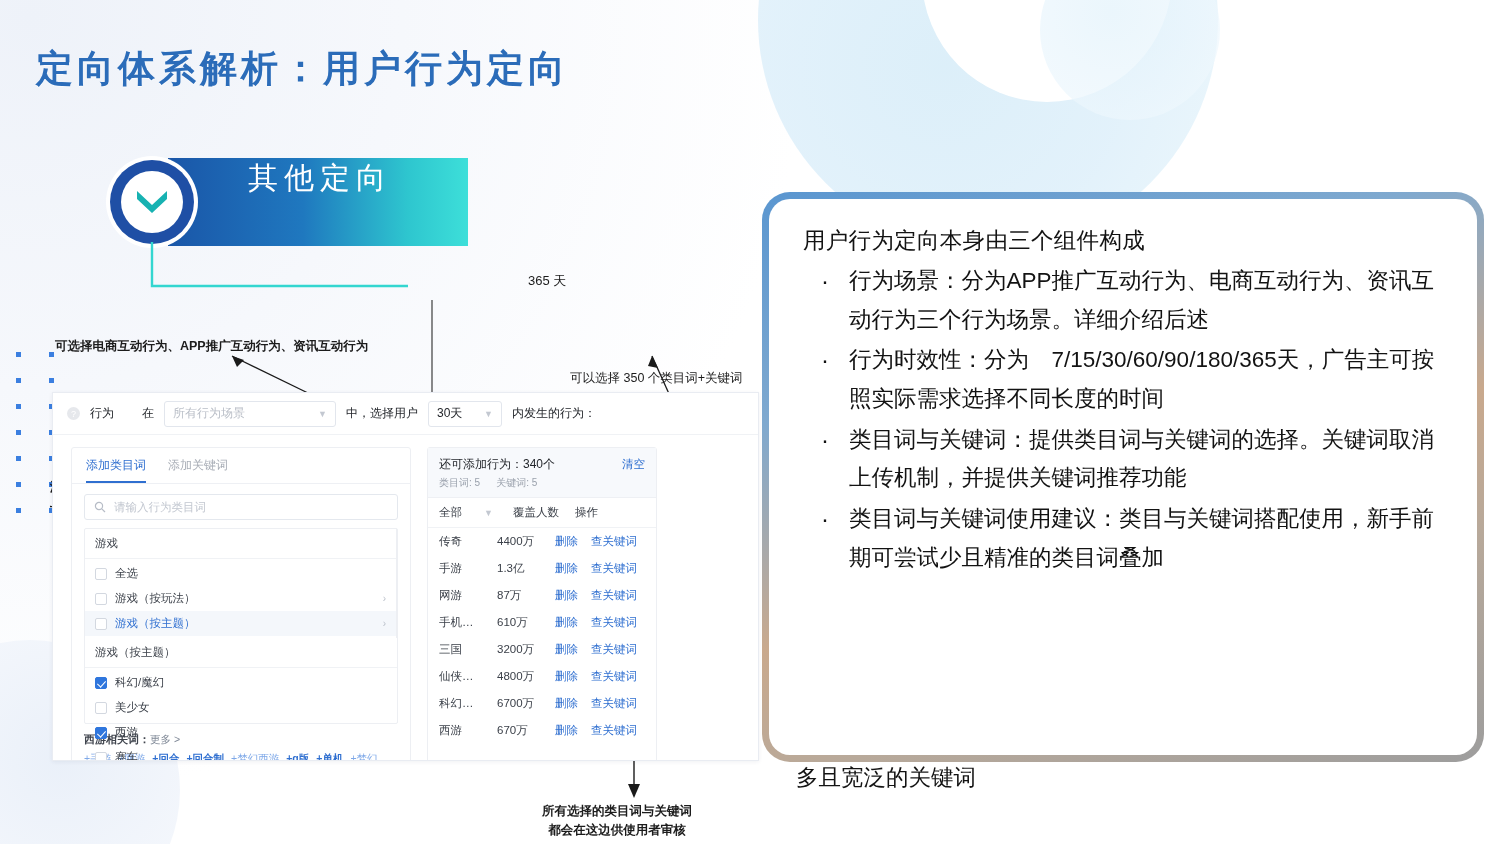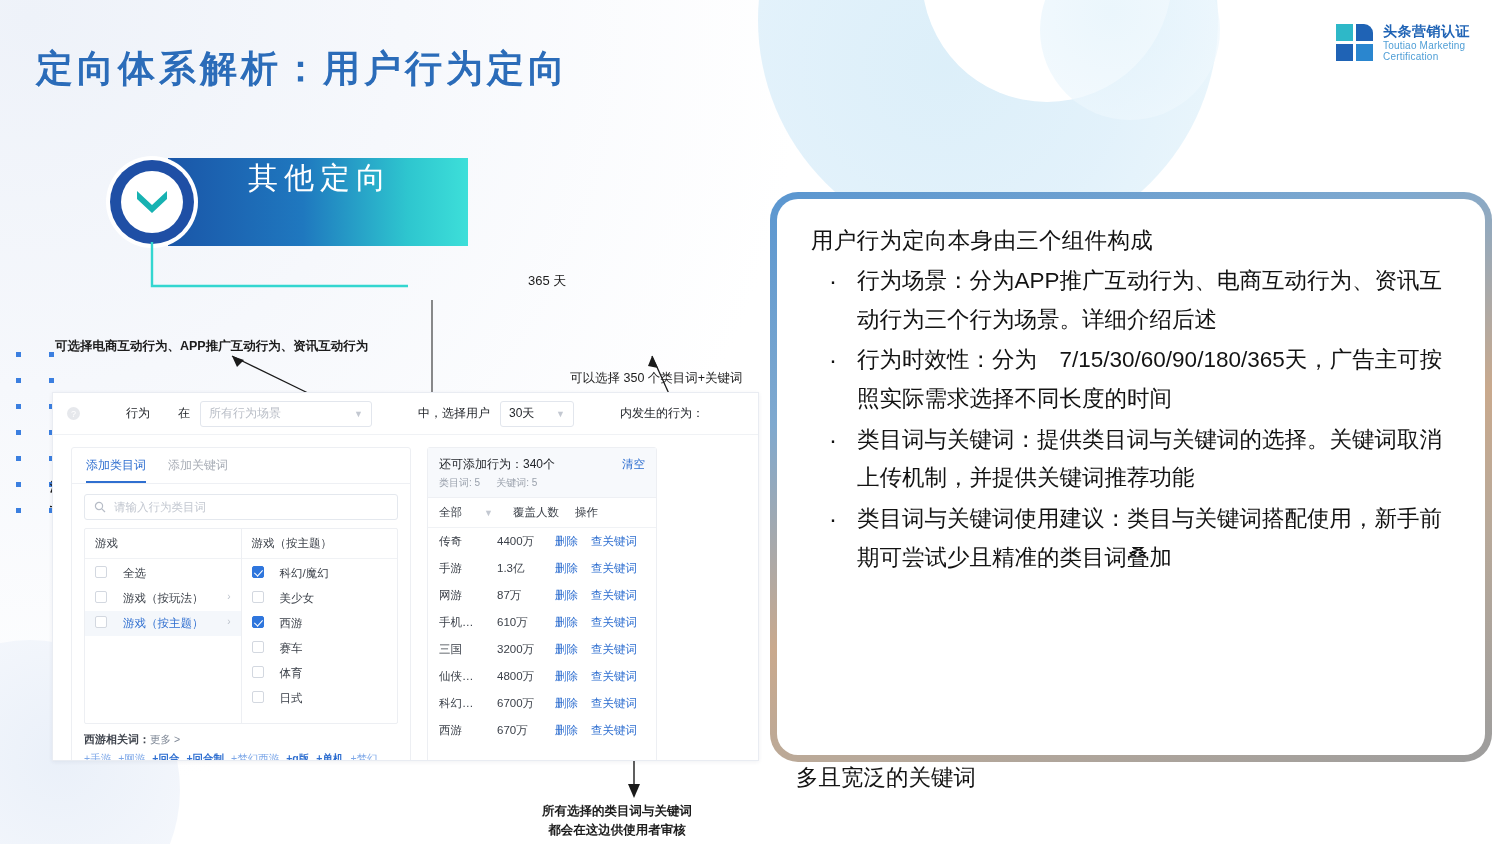--- a/index.html
+++ b/index.html
@@ -136,21 +136,21 @@
   }
   #ui-topbar {
     height: 42px; display: flex; align-items: center; gap: 10px;
     padding: 0 14px; border-bottom: 1px solid #f0f2f5;
   }
   .q-mark {
     width: 13px; height: 13px; border-radius: 50%;
     background: #e6e8ec; color: #fff; font-size: 9px;
     display: flex; align-items: center; justify-content: center; flex: none;
   }
-  #ui-topbar .lbl { font-size: 12px; color: #23262b; margin-left: 36px; }
+  #ui-topbar .lbl { font-size: 12px; color: #23262b; }
   .sel-box {
     height: 26px; border: 1px solid #e2e6ed; border-radius: 3px;
     display: flex; align-items: center; justify-content: space-between;
     padding: 0 8px; background: #fff; color: #b9bec7; font-size: 12px;
   }
   #sel-scene { width: 172px; }
   #sel-days  { width: 74px; color: #23262b; }
   .chev { color: #c3c8d1; font-size: 9px; margin-left: 6px; }
 
   #ui-body { display: flex; gap: 16px; padding: 12px 14px 0 18px; }
@@ -159,27 +159,27 @@
   #card-left { width: 340px; border: 1px solid #edeff3; border-radius: 3px; background:#fff; }
   #tabs { display: flex; gap: 22px; padding: 9px 14px 0 14px; border-bottom: 1px solid #eef0f4; }
   #tabs .tab { font-size: 12px; color: #a8adb6; padding-bottom: 7px; cursor: pointer; }
   #tabs .tab.active { color: #2f6fd0; border-bottom: 2px solid #2f6fd0; }
   #search-row { padding: 10px 12px 8px 12px; }
   #search-box {
     height: 26px; border: 1px solid #e4e8ee; border-radius: 3px;
     display: flex; align-items: center; gap: 8px; padding: 0 9px; background:#fff;
   }
   #search-box .ph { color: #c2c7d0; font-size: 11.5px; }
-  .cols { display: flex; margin: 0 12px; border: 1px solid #edeff3; border-radius: 2px; height: 196px; }
+  .cols { display: flex; margin: 0 12px; border: 1px solid #edeff3; border-radius: 2px; height: 196px; flex-direction: column; }
   .col { flex: 1; border-right: 1px solid #edeff3; }
   .col:last-child { border-right: none; }
   .col-head { font-size: 11.5px; color: #3b4049; padding: 7px 10px; border-bottom: 1px solid #f0f2f5; }
   .col-list { padding: 2px 0; }
   .opt {
-    display: flex; gap: 16px;
+    display: flex; align-items: center; gap: 8px;
     padding: 5px 10px; font-size: 11.5px; color: #3b4049;
     position: relative;
   }
   .opt.sel { background: #f4f7fb; color: #2f6fd0; }
   .cb {
     width: 12px; height: 12px; border: 1px solid #d3d8e0; border-radius: 2px;
     background: #fff; flex: none; position: relative;
   }
   .cb.on { background: #2f76dd; border-color: #2f76dd; }
   .cb.on:after {
@@ -219,21 +219,20 @@
     border-radius: 28px;
     background: #ffffff;
     padding: 26px 30px 10px 34px;
     border: 7px solid transparent;
     background-image:
        linear-gradient(#ffffff, #ffffff),
        linear-gradient(160deg, #5a96d0 0%, #7fa9cf 28%, #c9a98d 55%, #b8a99a 72%, #9d9d9d 100%);
     background-origin: border-box;
     background-clip: padding-box, border-box;
     overflow: visible;
-    margin-left: 8px;
   }
   #tp-lead { font-size: 22.5px; color: #131313; margin-bottom: 6px; letter-spacing: .3px; }
   #tp-list { list-style: none; }
   #tp-list li {
     position: relative;
     padding-left: 46px;
     font-size: 22.5px; color: #131313;
     line-height: 1.72;
     margin-bottom: 2px;
   }
@@ -310,33 +309,20 @@
       <i style="background: rgb(59, 127, 224);"></i>
       <i style="background: rgb(59, 127, 224);"></i>
       <i style="background: rgb(59, 127, 224);"></i>
       <i style="background: rgb(59, 127, 224);"></i>
       <i style="background: rgb(59, 127, 224);"></i>
       <i style="background: rgb(59, 127, 224);"></i>
     </div>
 
   <div id="page-title">定向体系解析：用户行为定向</div>
 
-  <div id="logo">
-    <div class="mark">
-      <span class="m1"></span>
-        <span class="m2"></span>
-        <span class="m3"></span>
-        <span class="m4"></span>
-    </div>
-    <div class="words">
-      <div class="cn">头条营销认证</div>
-      <div class="en1">Toutiao Marketing</div>
-      <div class="en2">Certification</div>
-    </div>
-  </div>
 
   <div id="banner">
     <div class="label">其他定向</div>
   </div>
   <div id="banner-badge">
     <div class="inner">
       <svg width="34" height="26" viewBox="0 0 34 26" aria-hidden="true">
         <path d="M2 2 L17 16 L32 2 L32 10 L17 24 L2 10 Z" fill="#17b2b2"></path>
       </svg>
     </div>

